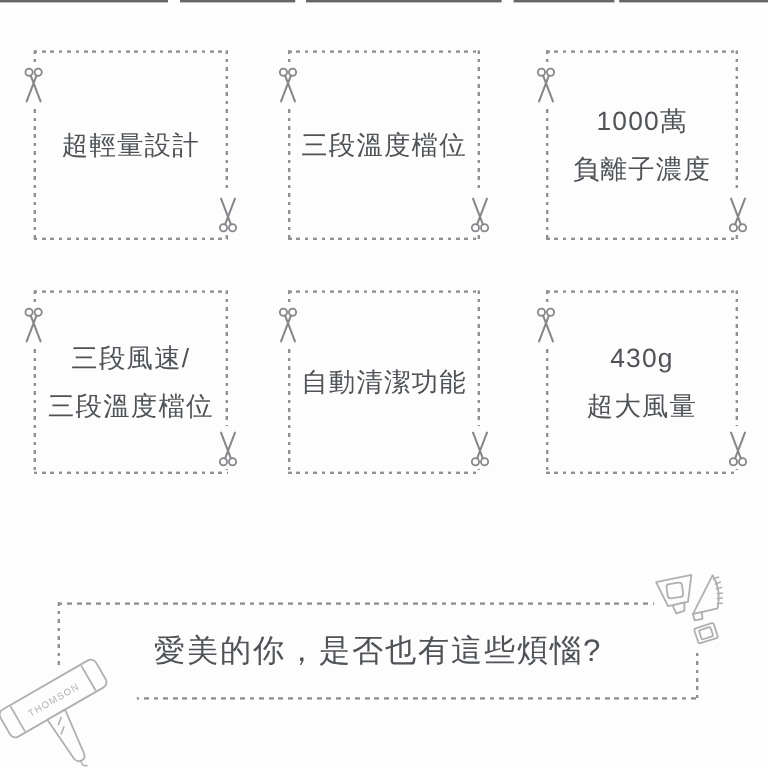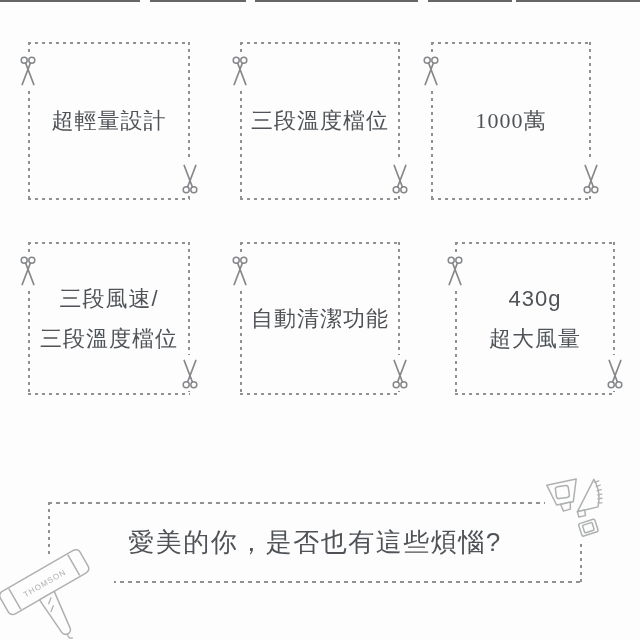--- a/index.html
+++ b/index.html
@@ -23,21 +23,21 @@
       repeating-linear-gradient(90deg, var(--border) 0, var(--border) 3px, transparent 3px, transparent 7px),
       repeating-linear-gradient(180deg, var(--border) 0, var(--border) 3px, transparent 3px, transparent 7px),
       repeating-linear-gradient(180deg, var(--border) 0, var(--border) 3px, transparent 3px, transparent 7px);
     background-size:100% 2px,100% 2px,2px 100%,2px 100%;
     background-position:0 0,0 100%,0 0,100% 0;
     background-repeat:no-repeat;
   }
   .fbox{position:absolute;}
   .b1{left:28px;top:42px;width:162px;height:158px;}
   .b2{left:240px;top:42px;width:160px;height:158px;}
-  .b3{left:431px;top:42px;width:160px;height:158px;font-family:Liberation Serif, serif;}
+  .b3{left:455px;top:42px;width:160px;height:158px;}
   .b4{left:28px;top:242px;width:162px;height:153px;}
   .b5{left:240px;top:242px;width:160px;height:153px;}
   .b6{left:455px;top:242px;width:160px;height:153px;text-align:right;}
   .ftext{position:absolute;inset:0;display:flex;flex-direction:column;justify-content:center;align-items:center;}
   .fline{font-size:22px;line-height:40px;color:var(--text);letter-spacing:1px;white-space:nowrap;}
 
   .sc{position:absolute;width:22px;height:36px;color:var(--scissors);}
   .sc.tl{left:-11px;top:12px;}
   .sc.br{right:-11px;bottom:4px;transform:scaleY(-1);}
   .sc-mask{fill:var(--background);}
@@ -120,20 +120,21 @@
 
   <div class="fbox dashed b3">
     <svg class="sc tl" viewBox="0 0 22 36">
         <use href="#scissors-shape"></use>
       </svg>
     <svg class="sc br" viewBox="0 0 22 36">
         <use href="#scissors-shape"></use>
       </svg>
     <div class="ftext">
       <div class="fline">1000萬</div>
+      <div class="fline">負離子濃度</div>
     </div>
   </div>
 
   <div class="fbox dashed b4">
     <svg class="sc tl" viewBox="0 0 22 36">
         <use href="#scissors-shape"></use>
       </svg>
     <svg class="sc br" viewBox="0 0 22 36">
         <use href="#scissors-shape"></use>
       </svg>

